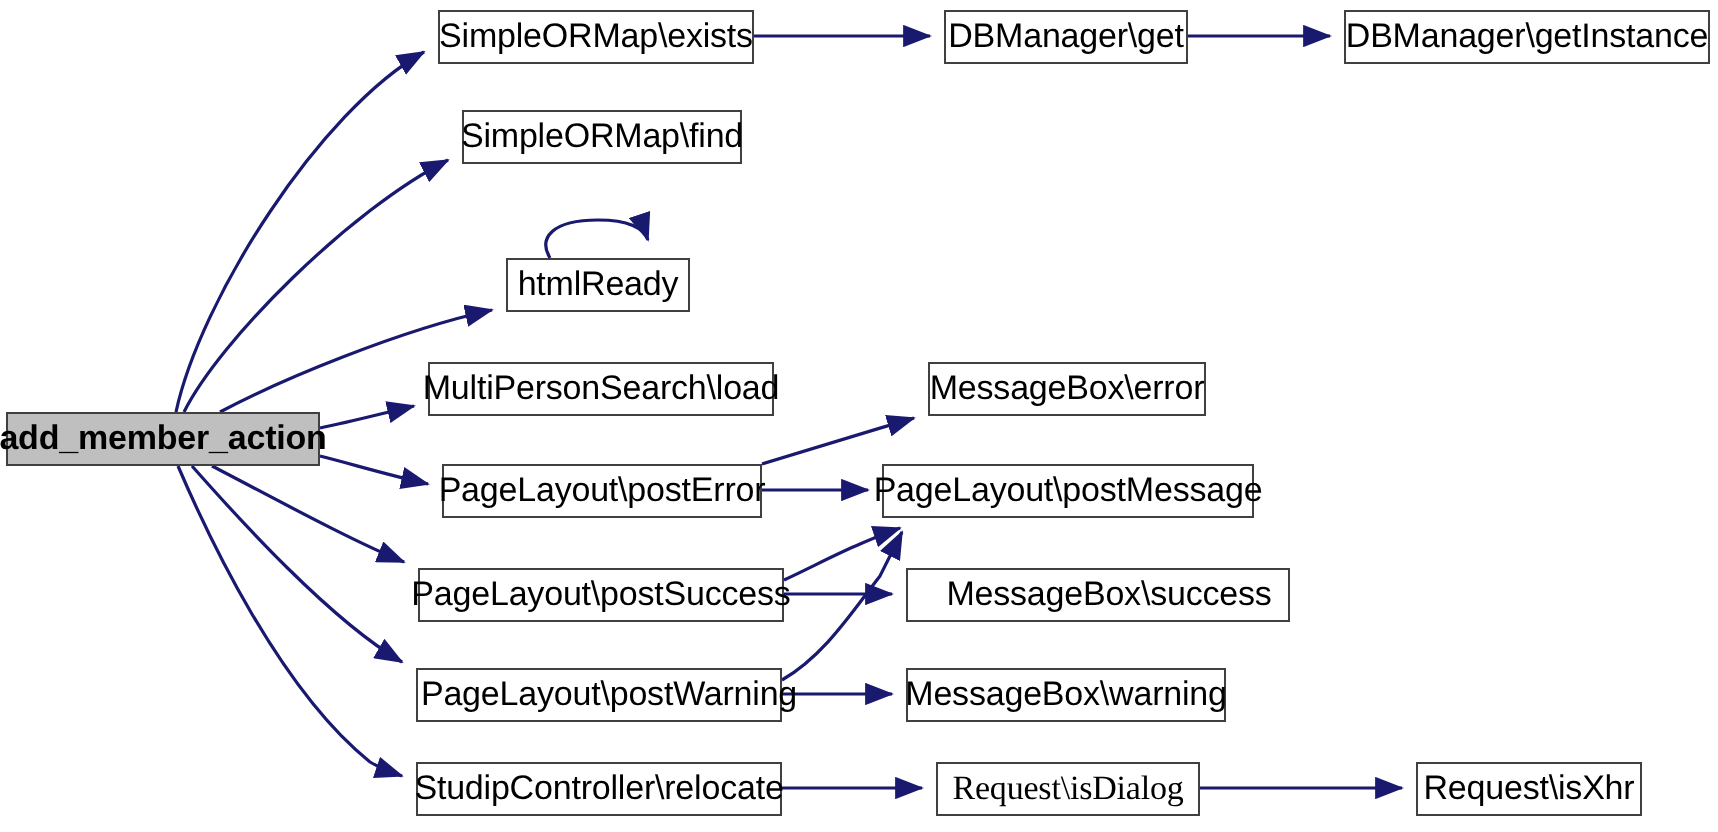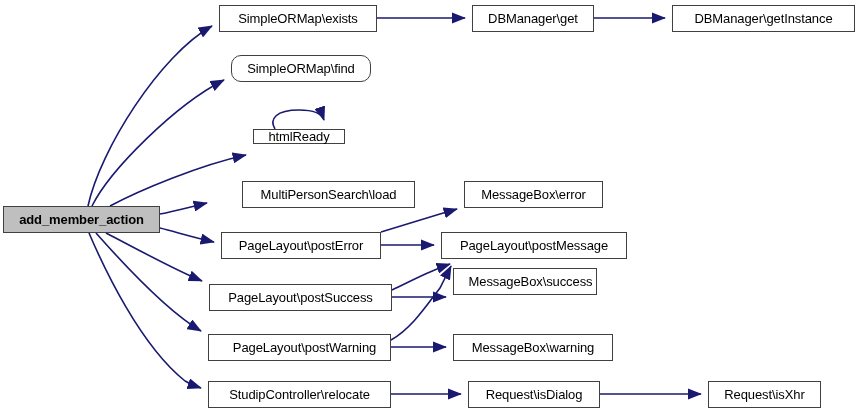--- a/index.html
+++ b/index.html
@@ -26,21 +26,21 @@
   }
   .node {
     position: absolute;
     box-sizing: border-box;
     display: flex;
     align-items: center;
     justify-content: center;
     border: 1px solid #404040;
     background: #ffffff;
     color: #000000;
-    font-size: 13px;
+    font-size: 17px;
     line-height: 1;
     letter-spacing: -0.1px;
     white-space: nowrap;
     z-index: 2;
   }
   .node.root-node {
     background: #bfbfbf;
     border-color: #404040;
     font-weight: bold;
   }
@@ -82,27 +82,27 @@
         <path d="M 600,394 L 701,394" fill="none" stroke="#191970" stroke-width="1.6" marker-end="url(#arrowhead)"></path>
       </g>
   </svg>
   <div id="nodes-group">
       <div class="node root-node" style="left: 3px; top: 206px; width: 157px; height: 27px;">
         <span class="node-label">add_member_action</span>
       </div>
       <div class="node" style="left: 219px; top: 5px; width: 158px; height: 27px;">
         <span class="node-label">SimpleORMap\exists</span>
       </div>
-      <div class="node" style="left: 231px; top: 55px; width: 140px; height: 27px; border-radius: 10px;">
+      <div class="node" style="left: 231px; top: 55px; width: 140px; height: 27px;">
         <span class="node-label">SimpleORMap\find</span>
       </div>
-      <div class="node" style="left: 253px; top: 129px; width: 92px; height: 15px;">
+      <div class="node" style="left: 253px; top: 129px; width: 92px; height: 27px;">
         <span class="node-label">htmlReady</span>
       </div>
-      <div class="node" style="left: 214px; top: 181px; width: 173px; height: 27px; margin-left: 28px;">
+      <div class="node" style="left: 214px; top: 181px; width: 173px; height: 27px;">
         <span class="node-label">MultiPersonSearch\load</span>
       </div>
       <div class="node" style="left: 221px; top: 232px; width: 160px; height: 27px;">
         <span class="node-label">PageLayout\postError</span>
       </div>
       <div class="node" style="left: 209px; top: 284px; width: 183px; height: 27px;">
         <span class="node-label">PageLayout\postSuccess</span>
       </div>
       <div class="node" style="left: 208px; top: 334px; width: 183px; height: 27px; padding-left: 10px;">
         <span class="node-label">PageLayout\postWarning</span>
@@ -115,26 +115,26 @@
       </div>
       <div class="node" style="left: 672px; top: 5px; width: 183px; height: 27px; text-align: right;">
         <span class="node-label">DBManager\getInstance</span>
       </div>
       <div class="node" style="left: 464px; top: 181px; width: 139px; height: 27px; text-align: right;">
         <span class="node-label">MessageBox\error</span>
       </div>
       <div class="node" style="left: 441px; top: 232px; width: 186px; height: 27px;">
         <span class="node-label">PageLayout\postMessage</span>
       </div>
-      <div class="node" style="left: 453px; top: 268px; width: 144px; height: 27px; padding-left: 11px;">
+      <div class="node" style="left: 453px; top: 284px; width: 192px; height: 27px; padding-left: 11px;">
         <span class="node-label">MessageBox\success</span>
       </div>
       <div class="node" style="left: 453px; top: 334px; width: 160px; height: 27px;">
         <span class="node-label">MessageBox\warning</span>
       </div>
-      <div class="node" style="left: 468px; top: 381px; width: 132px; height: 27px;">
+      <div class="node" style="left: 468px; top: 381px; width: 132px; height: 27px; font-family: Liberation Serif, serif;">
         <span class="node-label">Request\isDialog</span>
       </div>
       <div class="node" style="left: 708px; top: 381px; width: 113px; height: 27px;">
         <span class="node-label">Request\isXhr</span>
       </div>
     </div>
 </div>
 
 </body></html>

